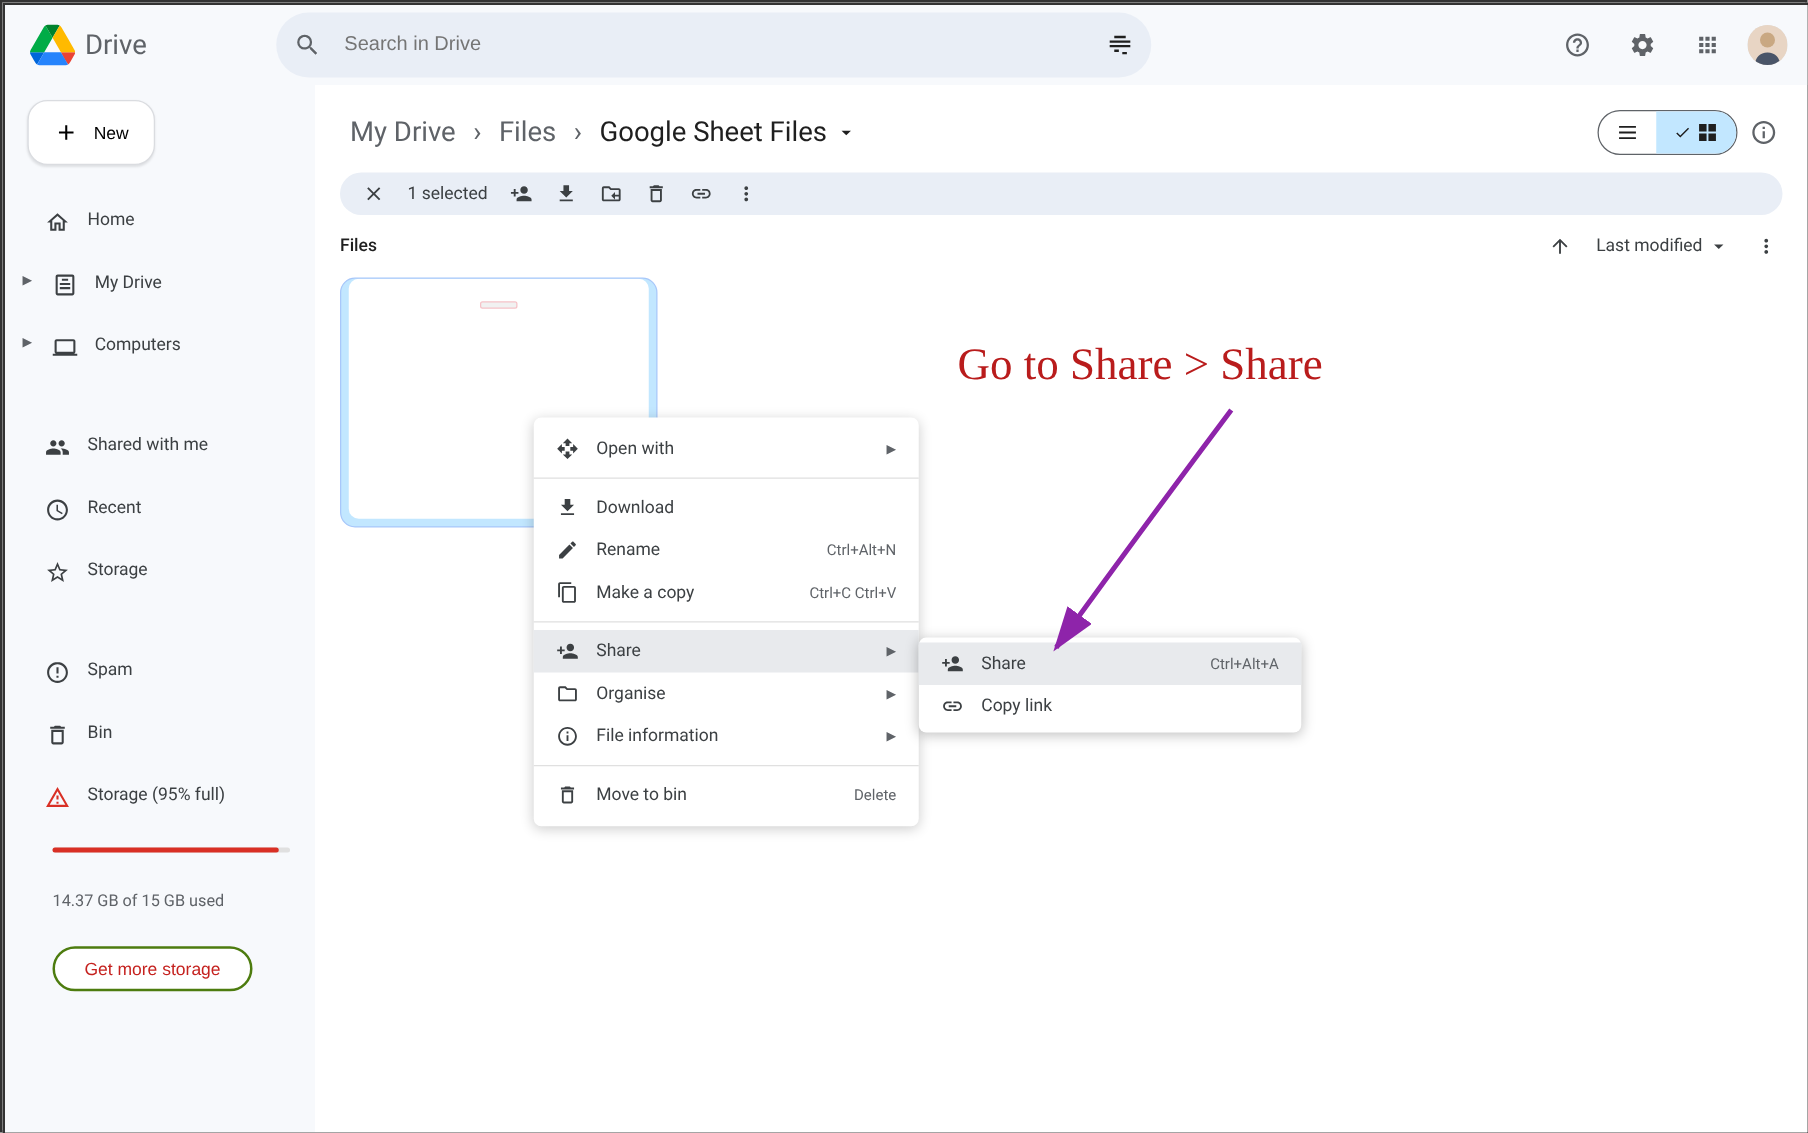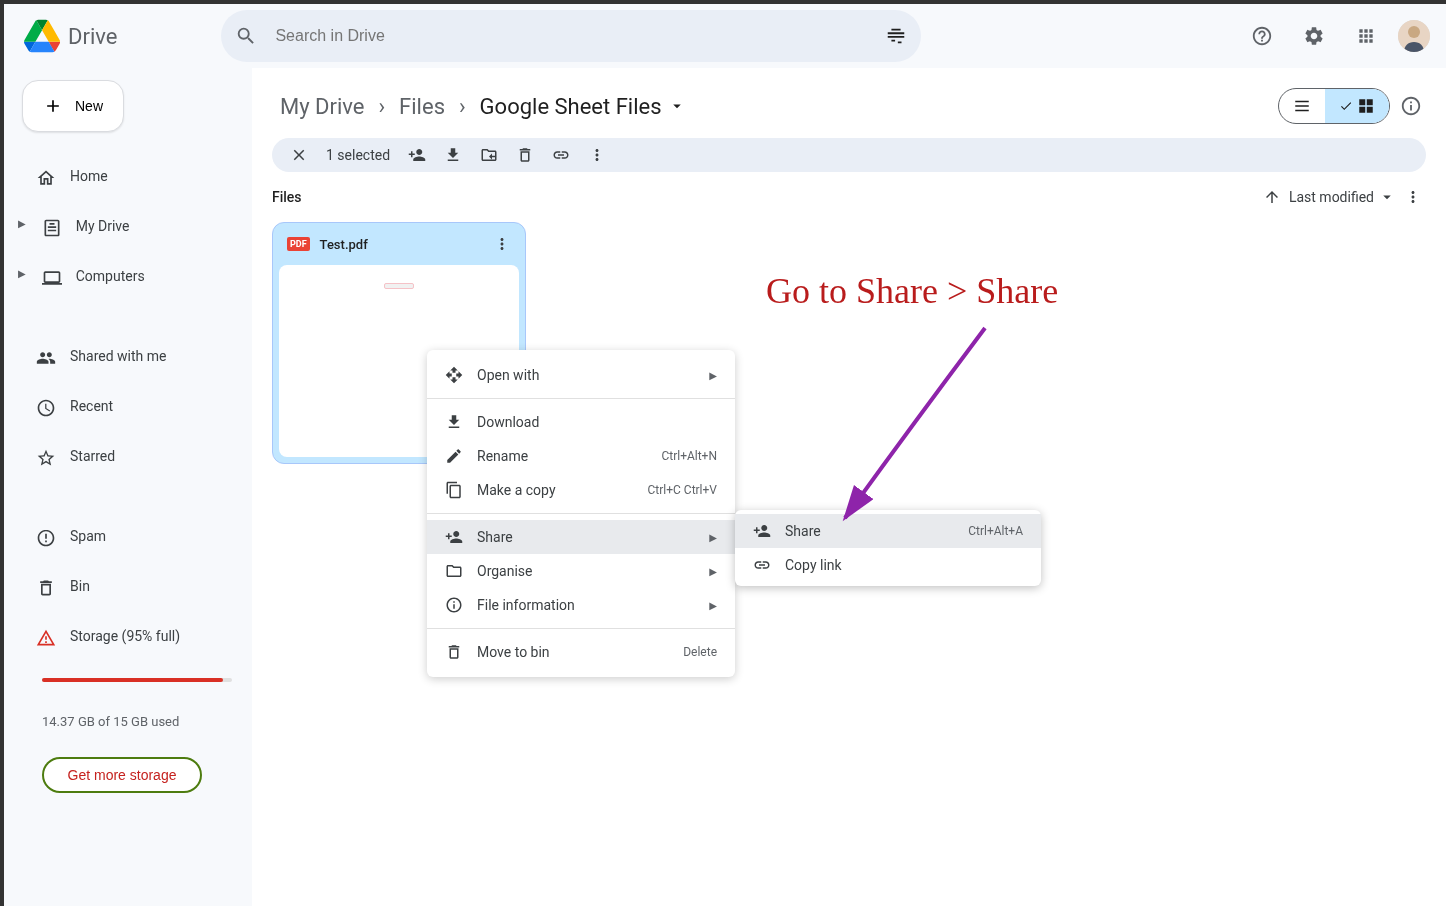--- a/index.html
+++ b/index.html
@@ -30,30 +30,30 @@
 .crumb.current{color:#1f1f1f;display:flex;align-items:center;gap:6px}
 .chev-sep{color:#5f6368}
 .view-toggle{margin-left:auto;display:flex;align-items:center;border:1px solid #5f6368;border-radius:20px;overflow:hidden;height:36px}
 .vt-btn{padding:6px 14px;display:flex;align-items:center;justify-content:center;cursor:pointer;height:100%}
 .vt-btn.active{background:#c2e7ff}
 .info-i{margin-left:10px;cursor:pointer;color:#5f6368}
 .select-bar{display:flex;align-items:center;gap:18px;background:#e9eef6;border-radius:24px;padding:8px 18px;margin:0 20px;color:#3c4043;font-size:14px}
 .select-bar .icn{cursor:pointer;color:#3c4043}
 .files-hdr{display:flex;align-items:center;justify-content:space-between;padding:16px 24px 4px 20px}
 .files-label{font-size:14px;font-weight:500}
-.files-right{display:flex;align-items:center;gap:8px;color:#3c4043;font-size:14px}
+.files-right{display:flex;align-items:center;gap:20px;color:#3c4043;font-size:14px}
 .sort{display:flex;align-items:center;gap:4px;cursor:pointer}
 .file-grid{padding:12px 20px;position:relative}
 .file-card{width:254px;background:#c2e7ff;border-radius:12px;border:1px solid #a8c7fa;padding:0;overflow:hidden}
 .card-head{display:flex;align-items:center;gap:10px;padding:12px 14px}
 .pdf-badge{background:#ea4335;color:#fff;font-size:9px;font-weight:700;padding:2px 3px;border-radius:2px}
 .card-title{font-size:13px;font-weight:500;color:#1f1f1f}
 .card-more{margin-left:auto;cursor:pointer;color:#3c4043}
 .card-preview{background:#fff;height:192px;margin:0 6px 6px 6px;border-radius:8px;display:flex;align-items:flex-start;justify-content:center;padding-top:18px}
-.ctx-menu{position:absolute;left:427px;top:350px;width:308px;background:#fff;border-radius:6px;box-shadow:0 2px 10px rgba(0,0,0,0.2);padding:8px 0;z-index:10}
+.ctx-menu{position:absolute;left:427px;top:334px;width:308px;background:#fff;border-radius:6px;box-shadow:0 2px 10px rgba(0,0,0,0.2);padding:8px 0;z-index:10}
 .ctx-item{display:flex;align-items:center;gap:14px;padding:8px 18px;font-size:14px;color:#3c4043;cursor:pointer}
 .ctx-item.hi{background:#e8eaed}
 .ctx-item .arr{margin-left:auto;font-size:10px;color:#5f6368}
 .ctx-item .sc{margin-left:auto;font-size:12px;color:#5f6368}
 .ctx-sep{height:1px;background:#e0e0e0;margin:6px 0}
 .sub-menu{position:absolute;left:735px;top:510px;width:306px;background:#fff;border-radius:6px;box-shadow:0 2px 10px rgba(0,0,0,0.25);padding:4px 0;z-index:11}
 .sub-menu .ctx-item.hi{background:#e8eaed}
 .annot{position:absolute;left:766px;top:270px;font-family:"Comic Sans MS",cursive;font-size:36px;font-weight:400;color:#b91c1c;z-index:12}
 .arrow-svg{position:absolute;left:820px;top:318px;z-index:12}
 svg{display:block}
@@ -146,21 +146,21 @@
    <div class="side-item">
           <svg width="20" height="20" viewBox="0 0 24 24">
             <path fill="currentColor" d="M11.99 2C6.47 2 2 6.48 2 12s4.47 10 9.99 10C17.52 22 22 17.52 22 12S17.52 2 11.99 2M12 20c-4.42 0-8-3.58-8-8s3.58-8 8-8 8 3.58 8 8-3.58 8-8 8m.5-13H11v6l5.25 3.15.75-1.23-4.5-2.67z"></path>
           </svg>
           <span>Recent</span>
         </div>
    <div class="side-item">
           <svg width="20" height="20" viewBox="0 0 24 24">
             <path fill="currentColor" d="M22 9.24l-7.19-.62L12 2 9.19 8.63 2 9.24l5.46 4.73L5.82 21 12 17.27 18.18 21l-1.63-7.03zM12 15.4l-3.76 2.27 1-4.28-3.32-2.88 4.38-.38L12 6.1l1.71 4.04 4.38.38-3.32 2.88 1 4.28z"></path>
           </svg>
-          <span>Starred</span>
+          <span>Storage</span>
         </div>
    <div style="height:12px"></div>
    <div class="side-item">
           <svg width="20" height="20" viewBox="0 0 24 24">
             <path fill="currentColor" d="M11 15h2v2h-2zm0-8h2v6h-2zm1-5C6.47 2 2 6.48 2 12s4.47 10 9.99 10C17.52 22 22 17.52 22 12S17.52 2 11.99 2M12 20c-4.42 0-8-3.58-8-8s3.58-8 8-8 8 3.58 8 8-3.58 8-8 8"></path>
           </svg>
           <span>Spam</span>
         </div>
    <div class="side-item">
           <svg width="20" height="20" viewBox="0 0 24 24">
@@ -251,27 +251,20 @@
                 <path fill="currentColor" d="M7 10l5 5 5-5z"></path>
               </svg>
             </div>
      <svg width="18" height="18" viewBox="0 0 24 24">
               <path fill="currentColor" d="M12 8c1.1 0 2-.9 2-2s-.9-2-2-2-2 .9-2 2 .9 2 2 2m0 2c-1.1 0-2 .9-2 2s.9 2 2 2 2-.9 2-2-.9-2-2-2m0 6c-1.1 0-2 .9-2 2s.9 2 2 2 2-.9 2-2-.9-2-2-2"></path>
             </svg>
     </div>
    </div>
    <div class="file-grid">
     <div class="file-card">
-     <div class="card-head">
-      <span class="pdf-badge">PDF</span>
-      <span class="card-title">Test.pdf</span>
-      <svg class="card-more" width="18" height="18" viewBox="0 0 24 24">
-                <path fill="currentColor" d="M12 8c1.1 0 2-.9 2-2s-.9-2-2-2-2 .9-2 2 .9 2 2 2m0 2c-1.1 0-2 .9-2 2s.9 2 2 2 2-.9 2-2-.9-2-2-2m0 6c-1.1 0-2 .9-2 2s.9 2 2 2 2-.9 2-2-.9-2-2-2"></path>
-              </svg>
-     </div>
      <div class="card-preview">
               <div style="width:30px;height:6px;background:#f1f1f1;border:1px solid #f5c2c7;border-radius:2px"></div>
             </div>
     </div>
    </div>
   </div>
  </div>
 </div>
 
 <div class="ctx-menu">

